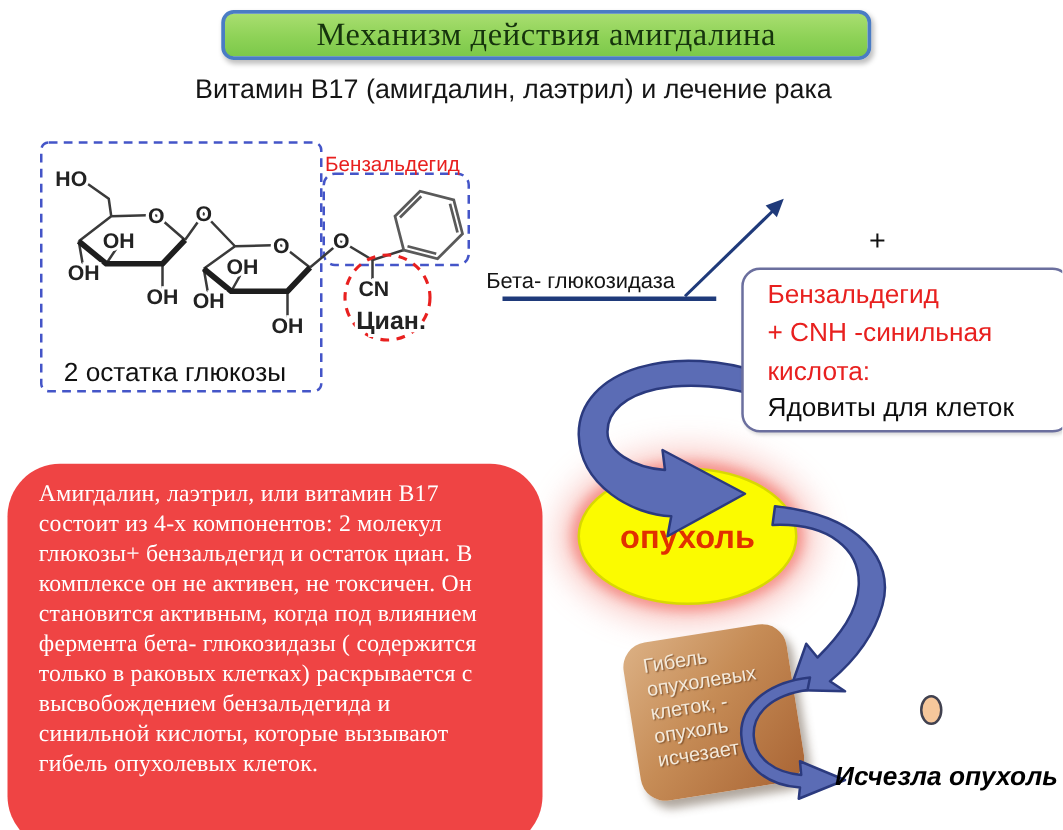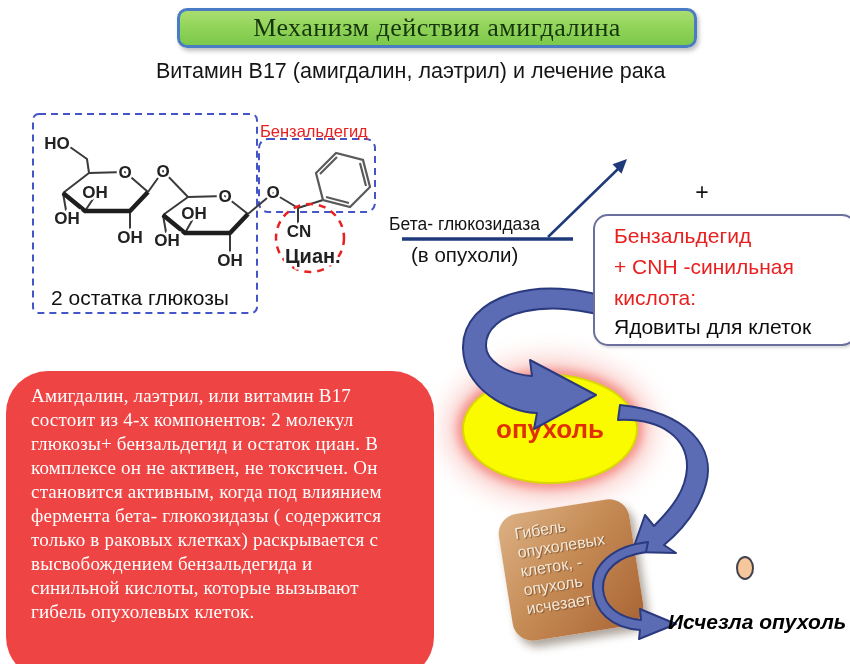--- a/index.html
+++ b/index.html
@@ -128,21 +128,20 @@
     <text class="halo" x="285" y="263" font-size="20" font-weight="600">Циан.</text>
     <text x="260" y="137" font-size="16.5" fill="#e8201f">Бензальдегид</text>
     <text x="51" y="305" font-size="21" fill="#111">2 остатка глюкозы</text>
 
     <path d="M 402,239 L 573,239" stroke="#1f3a7a" stroke-width="3.5" fill="none"></path>
     <path d="M 548,237 L 618,169" stroke="#1f3a7a" stroke-width="2.5" fill="none"></path>
     <polygon points="627,159 621.5,173.7 612.5,164.3" fill="#1f3a7a"></polygon>
   </svg>
 
   <div class="enzyme">Бета- глюкозидаза</div>
-  <div class="location">(в опухоли)</div>
 
   <div class="plus">+</div>
   <div class="toxic-box">
     <div class="toxic-red">Бензальдегид
 + CNH -синильная
 кислота:</div>
     <div class="toxic-note">Ядовиты для клеток</div>
   </div>
 
   <div class="tumor">

